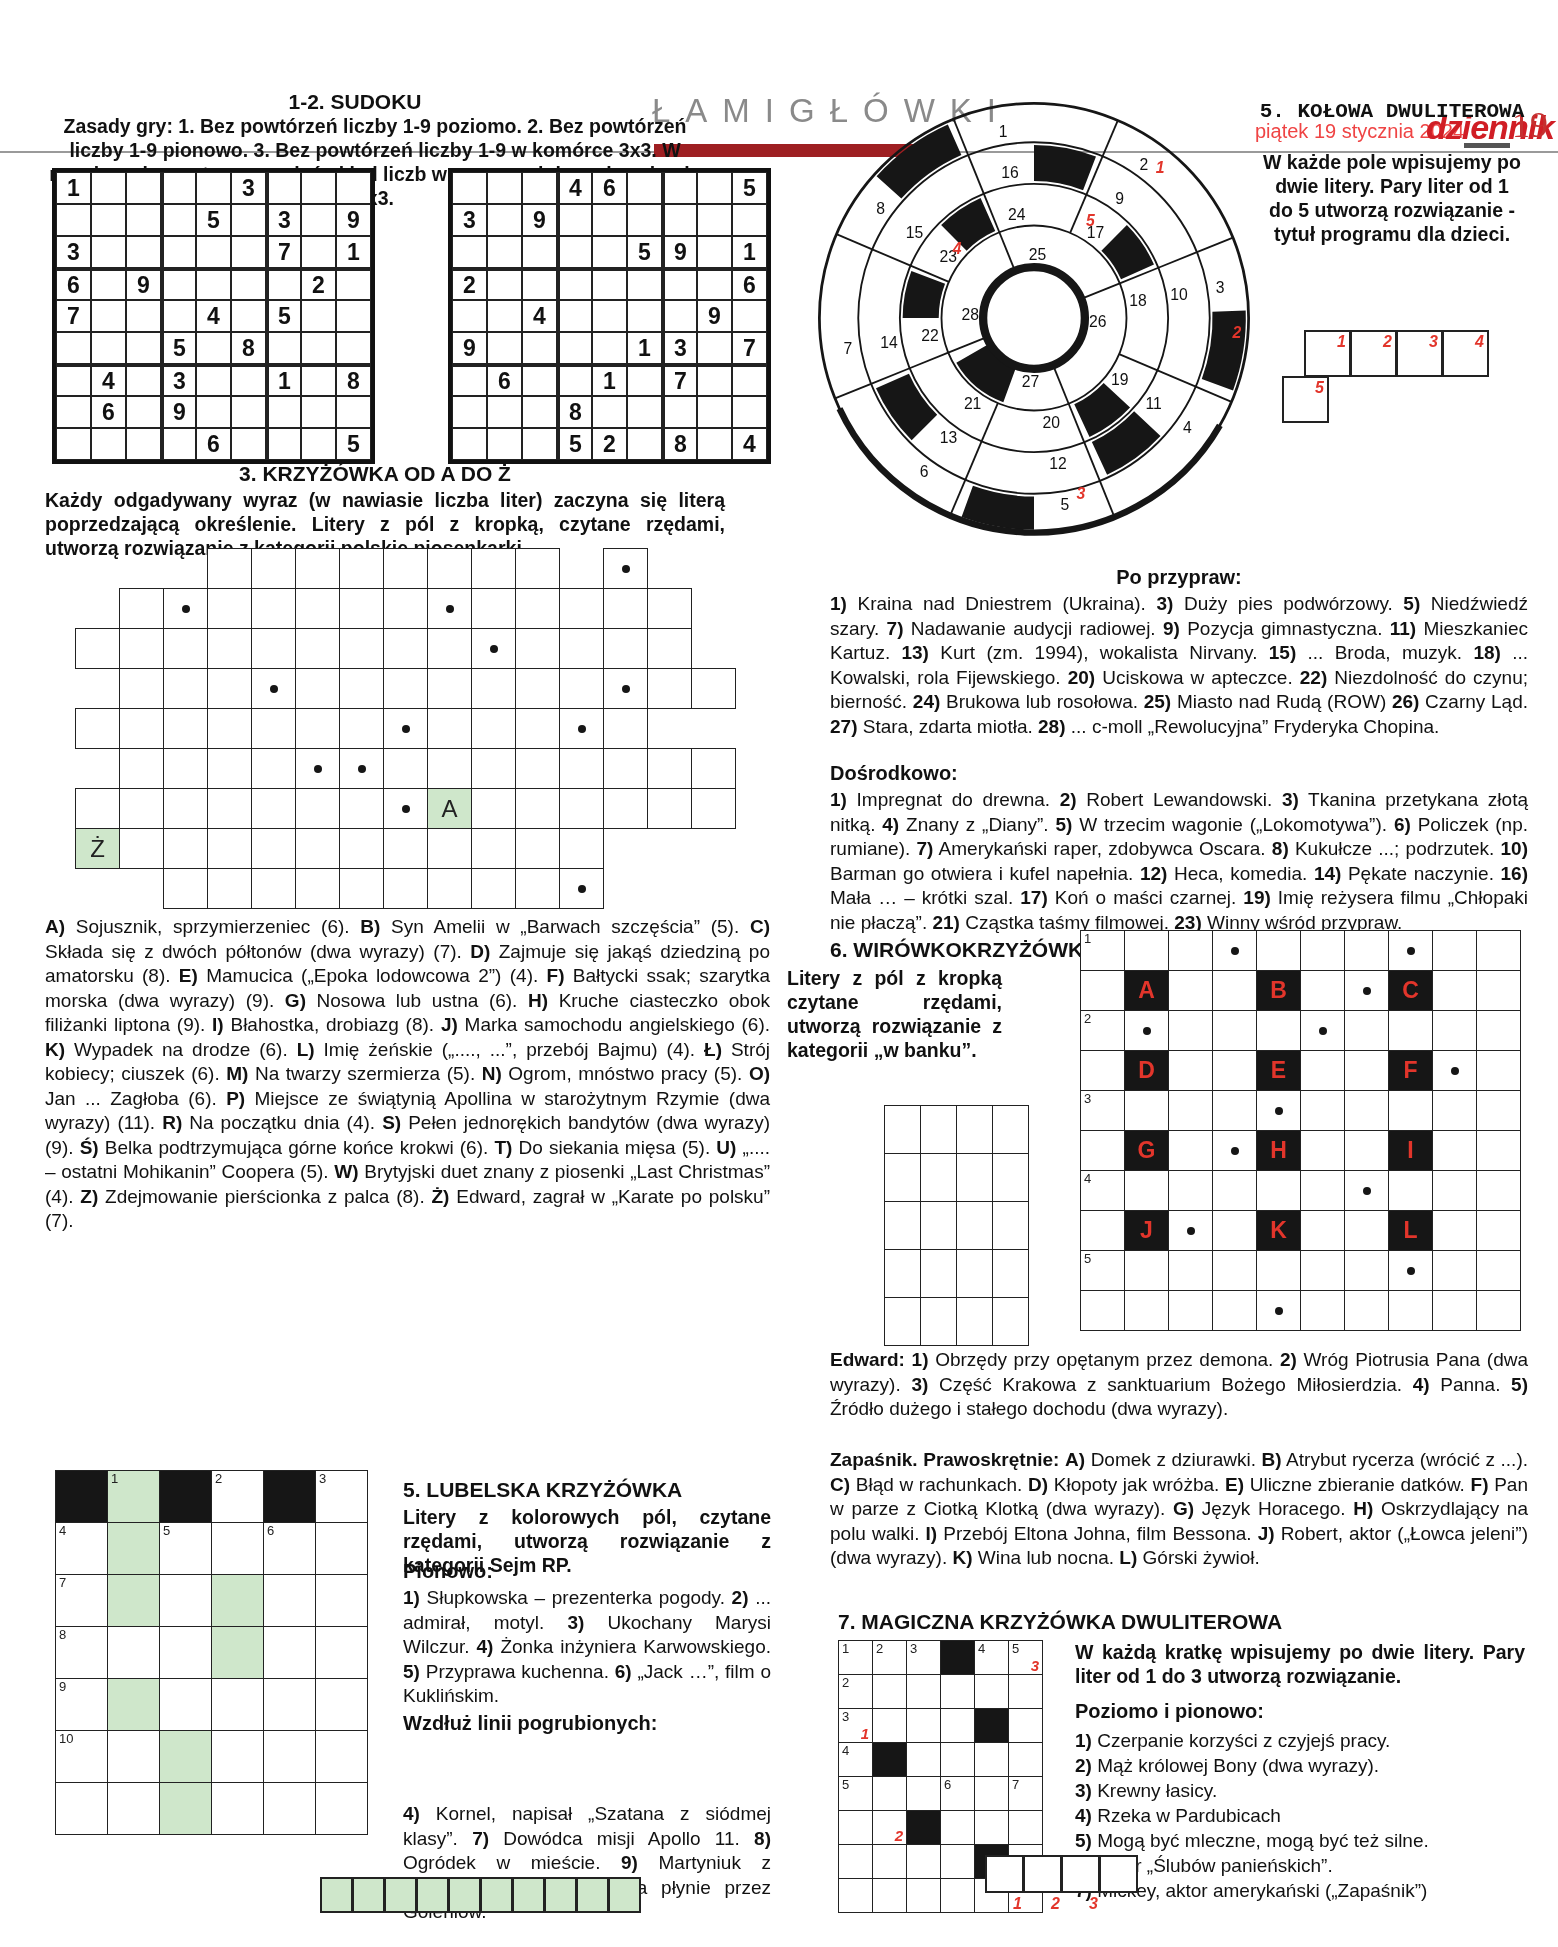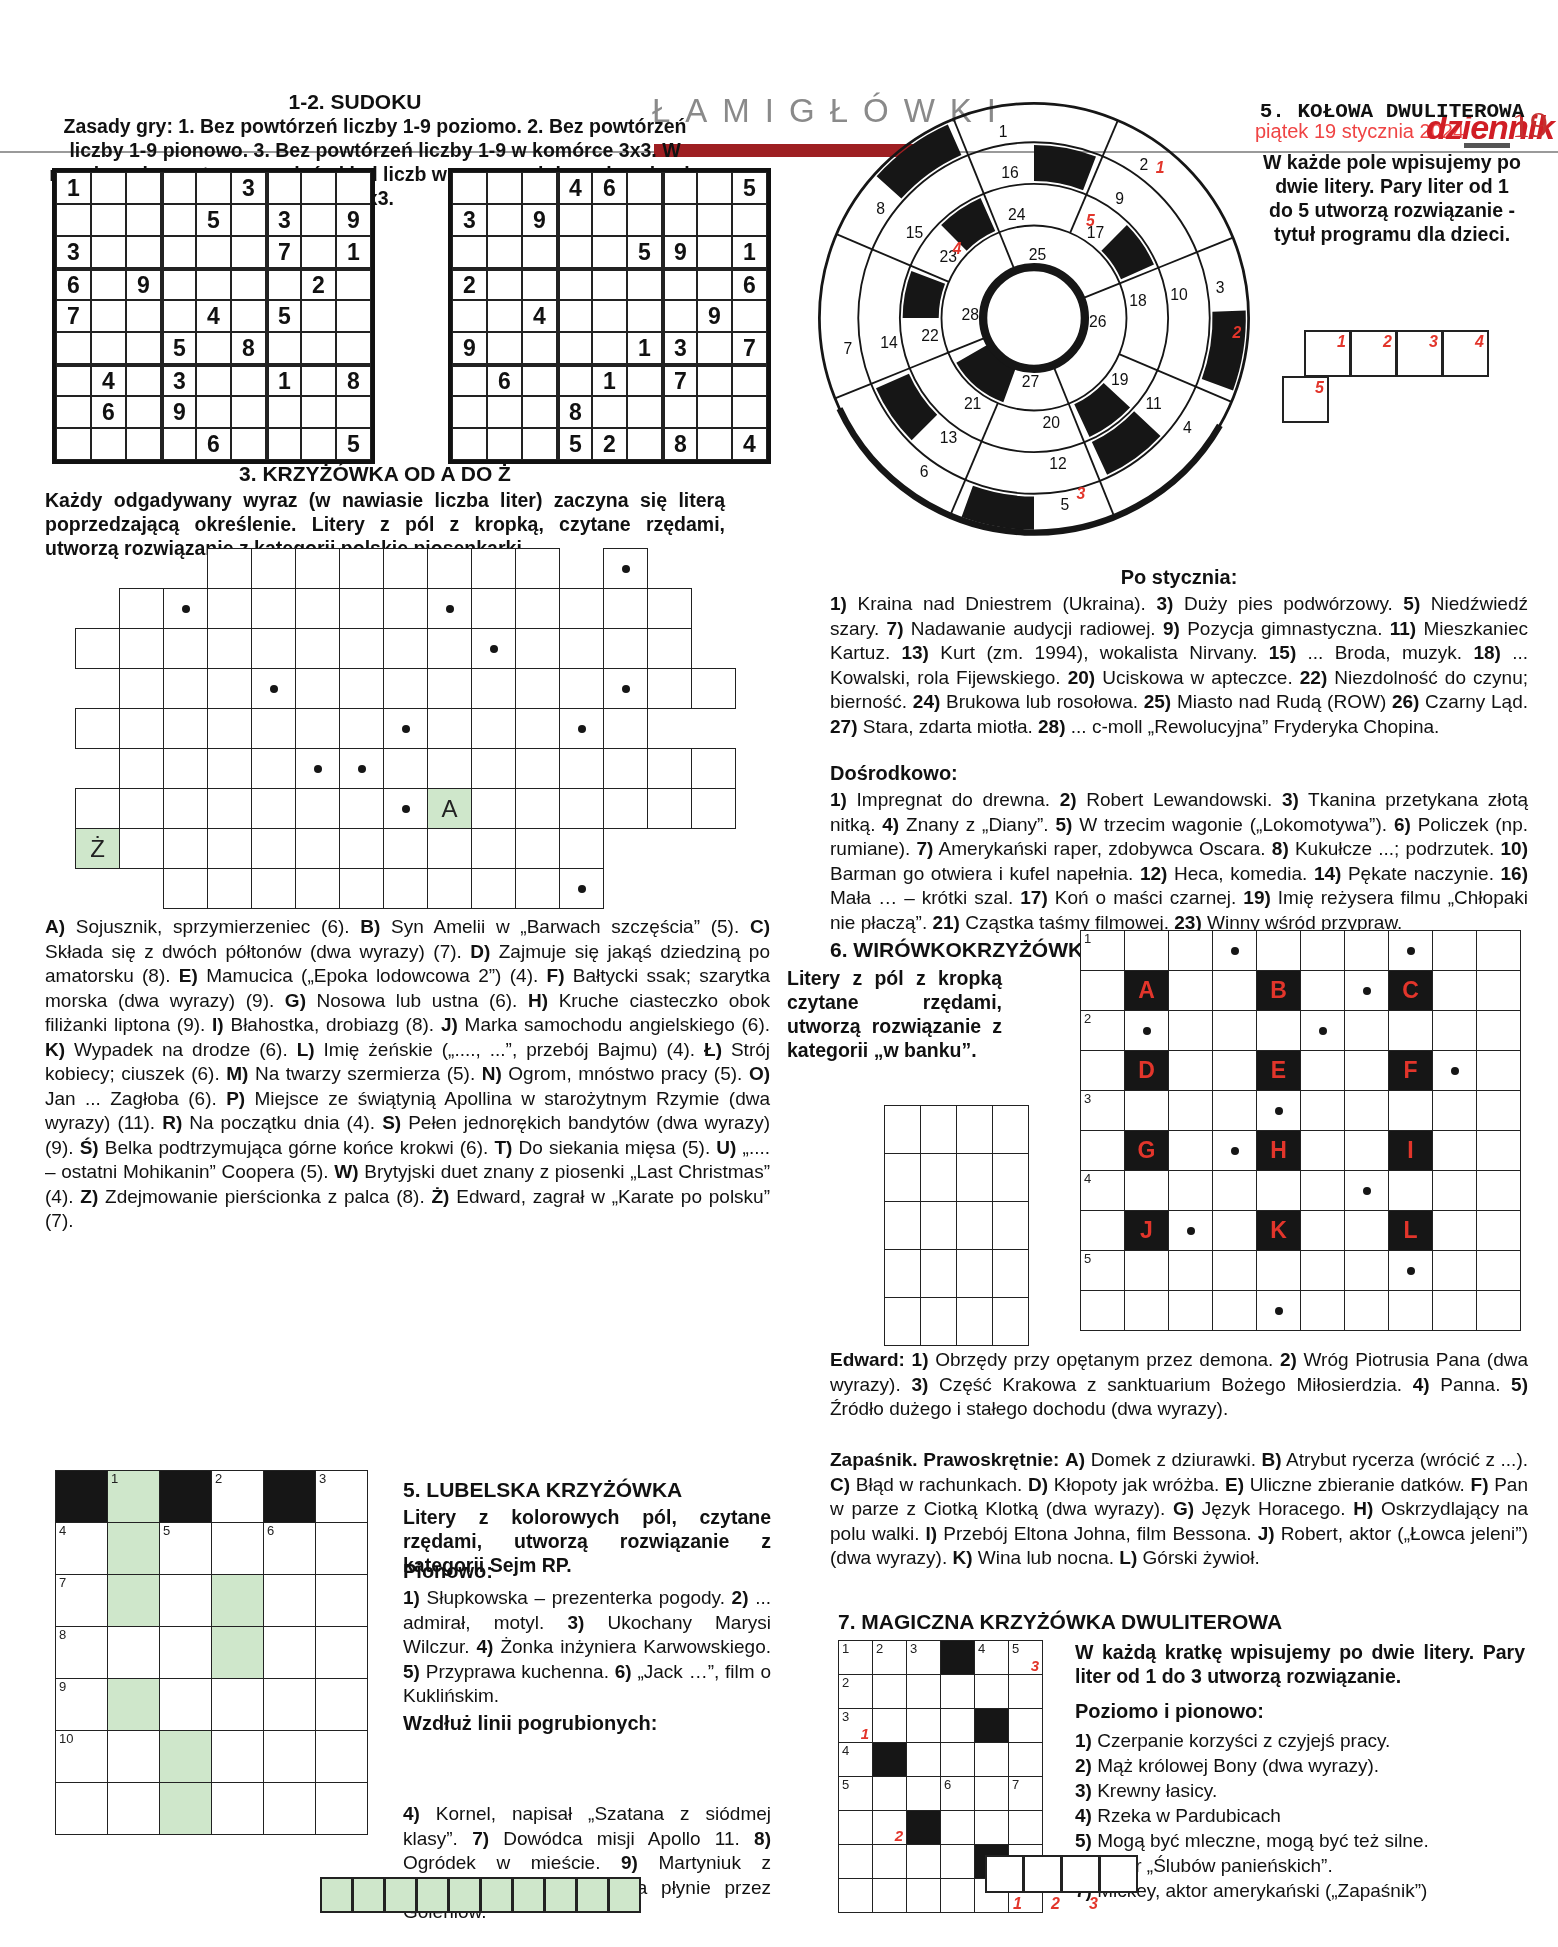--- a/index.html
+++ b/index.html
@@ -575,21 +575,21 @@
     <div class="stripcell" style="left: 114px; top: 0px; width: 47px; height: 47px;">
       <span class="strip-red" style="right: 3px; top: 1px;">3</span>
     </div>
     <div class="stripcell" style="left: 160px; top: 0px; width: 47px; height: 47px;">
       <span class="strip-red" style="right: 3px; top: 1px;">4</span>
     </div>
     <div class="stripcell" style="left: 0px; top: 46px; width: 47px; height: 47px;">
       <span class="strip-red" style="right: 3px; top: 1px;">5</span>
     </div>
   </div>
-<div class="abs label center" style="left:830px;top:566px;width:698px;text-align:center;">Po stycznia:</div>
+<div class="abs label center" style="left:830px;top:566px;width:698px;text-align:center;">Po przypraw:</div>
 <p class="clues abs" style="left:830px;top:592px;width:698px;"> <b>1)</b> Kraina nad Dniestrem (Ukraina).  <b>3)</b> Duży pies podwórzowy.  <b>5)</b> Niedźwiedź szary.  <b>7)</b> Nadawanie audycji radiowej.  <b>9)</b> Pozycja gimnastyczna.  <b>11)</b> Mieszkaniec Kartuz.  <b>13)</b> Kurt (zm. 1994), wokalista Nirvany.  <b>15)</b> ... Broda, muzyk.  <b>18)</b> ... Kowalski, rola Fijewskiego.  <b>20)</b> Uciskowa w apteczce.  <b>22)</b> Niezdolność do czynu; bierność.  <b>24)</b> Brukowa lub rosołowa.  <b>25)</b> Miasto nad Rudą (ROW)  <b>26)</b> Czarny Ląd.  <b>27)</b> Stara, zdarta miotła.  <b>28)</b> ... c-moll „Rewolucyjna” Fryderyka Chopina. </p>
 <div class="abs label" style="left:830px;top:762px;">Dośrodkowo:</div>
 <p class="clues abs" style="left:830px;top:788px;width:698px;"> <b>1)</b> Impregnat do drewna.  <b>2)</b> Robert Lewandowski.  <b>3)</b> Tkanina przetykana złotą nitką.  <b>4)</b> Znany z „Diany”.  <b>5)</b> W trzecim wagonie („Lokomotywa”).  <b>6)</b> Policzek (np. rumiane).  <b>7)</b> Amerykański raper, zdobywca Oscara.  <b>8)</b> Kukułcze ...; podrzutek.  <b>10)</b> Barman go otwiera i kufel napełnia.  <b>12)</b> Heca, komedia.  <b>14)</b> Pękate naczynie.  <b>16)</b> Mała … – krótki szal.  <b>17)</b> Koń o maści czarnej.  <b>19)</b> Imię reżysera filmu „Chłopaki nie płaczą”.  <b>21)</b> Cząstka taśmy filmowej.  <b>23)</b> Winny wśród przypraw. </p>
 
 <div class="abs sec-title" style="left:830px;top:938px;">6. WIRÓWKOKRZYŻÓWKA</div>
 <div class="abs intro" style="left:787px;top:966px;width:215px;">Litery z pól z kropką czytane rzędami, utworzą rozwiązanie z kategorii „w banku”.</div>
 <div class="grid" style="left:1080px;top:930px;">
     <div class="gcell" style="left: 0px; top: 0px; width: 45px; height: 41px;">
       <span class="lbl">1</span>
     </div>

